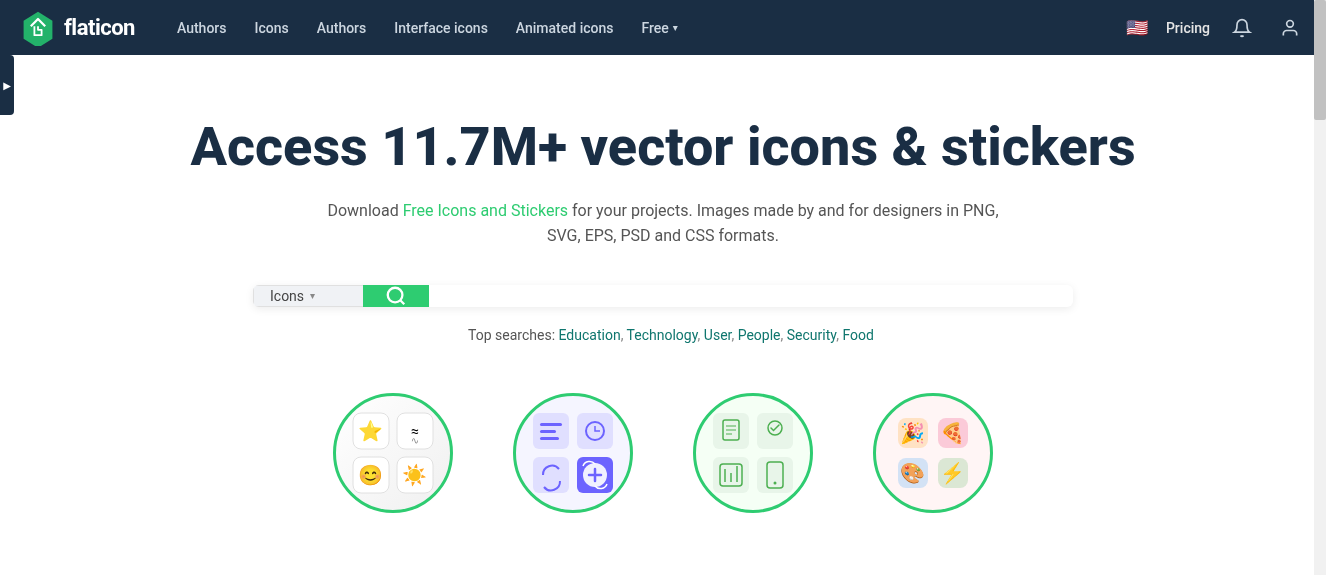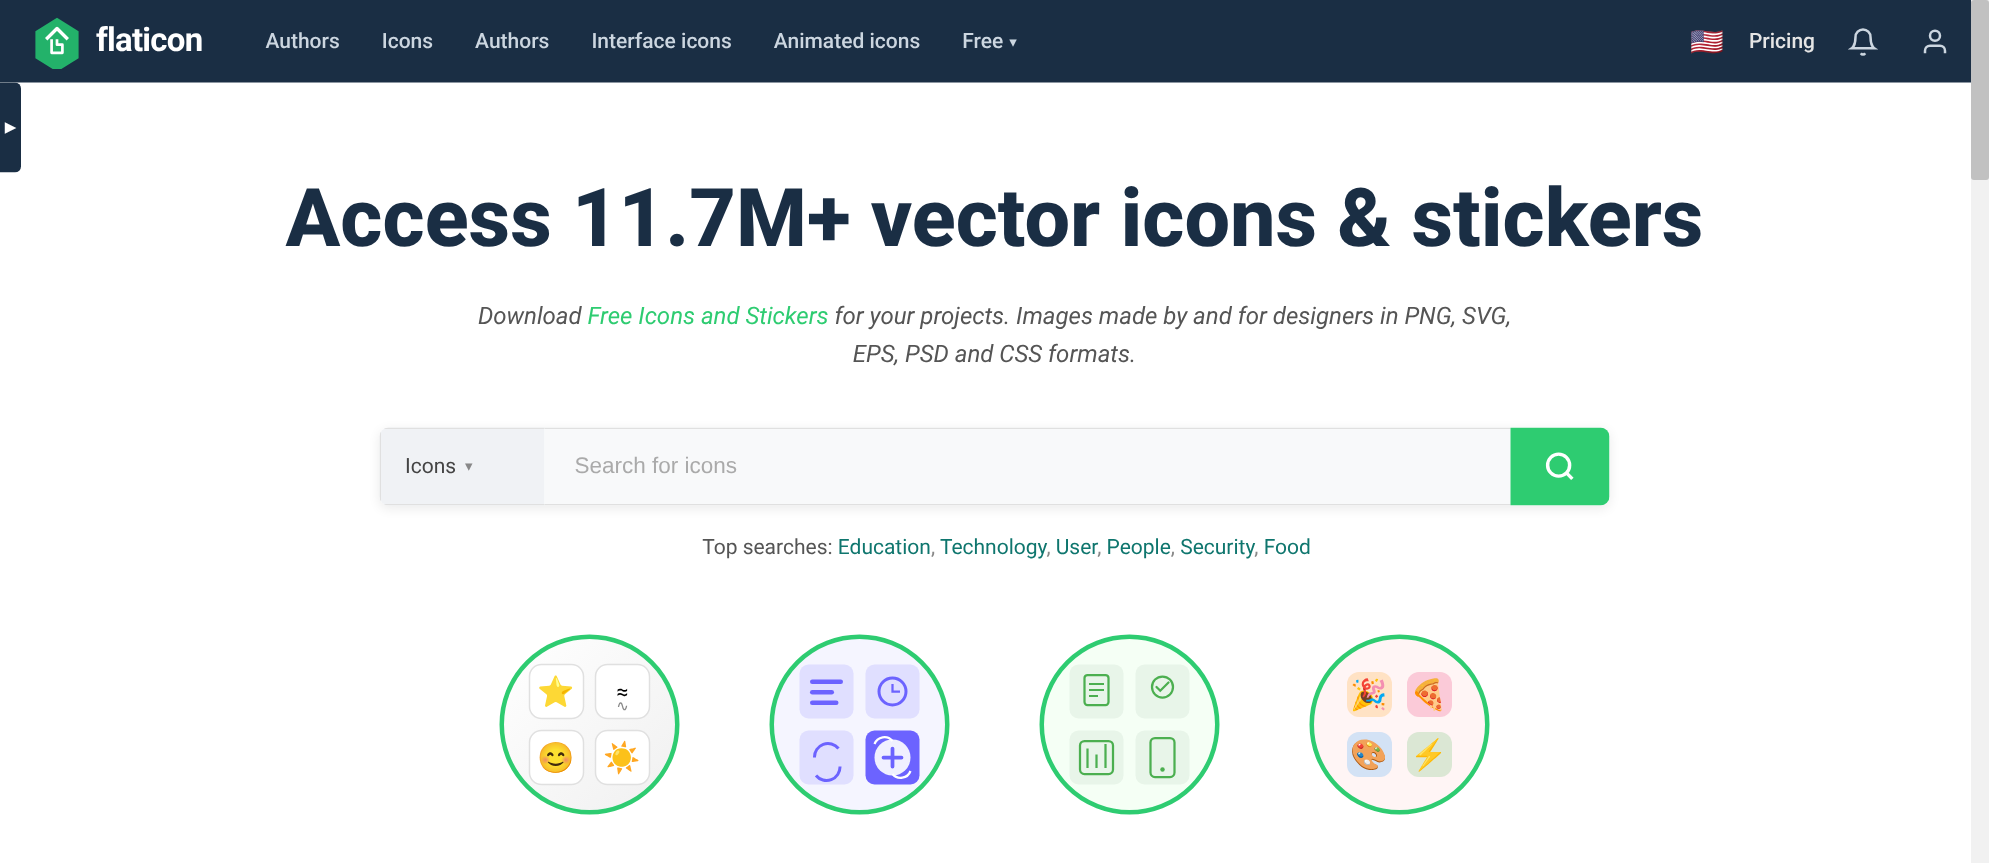--- a/index.html
+++ b/index.html
@@ -141,21 +141,20 @@
       color: #1a2e44;
       margin-bottom: 18px;
       line-height: 1.2;
     }
     .hero-subtitle {
       font-size: 16px;
       color: #555;
       max-width: 700px;
       margin: 0 auto 36px;
       line-height: 1.6;
-      font-style: italic;
     }
     .hero-subtitle a {
       color: #2ecc71;
       text-decoration: none;
     }
 
     
     .search-container {
       max-width: 820px;
       margin: 0 auto 20px;
@@ -327,21 +326,20 @@
 
   <p class="hero-subtitle">
     Download <a href="#">Free Icons and Stickers</a> for your projects. Images made by and for designers in PNG, SVG, EPS, PSD and CSS formats.
   </p>
 
   <div class="search-container">
     <div class="search-type">
       <span>Icons</span>
       <span class="dropdown-arrow">▾</span>
     </div>
-    <input type="text" class="search-input" placeholder="Search for icons" style="">
     <button class="search-btn">
       <svg width="22" height="22" viewBox="0 0 24 24" fill="none" stroke="currentColor" stroke-width="2.5">
         <circle cx="11" cy="11" r="8"></circle>
         <path d="M21 21l-4.35-4.35"></path>
       </svg>
     </button>
   </div>
 
   <div class="top-searches">
     <span>Top searches:</span>

